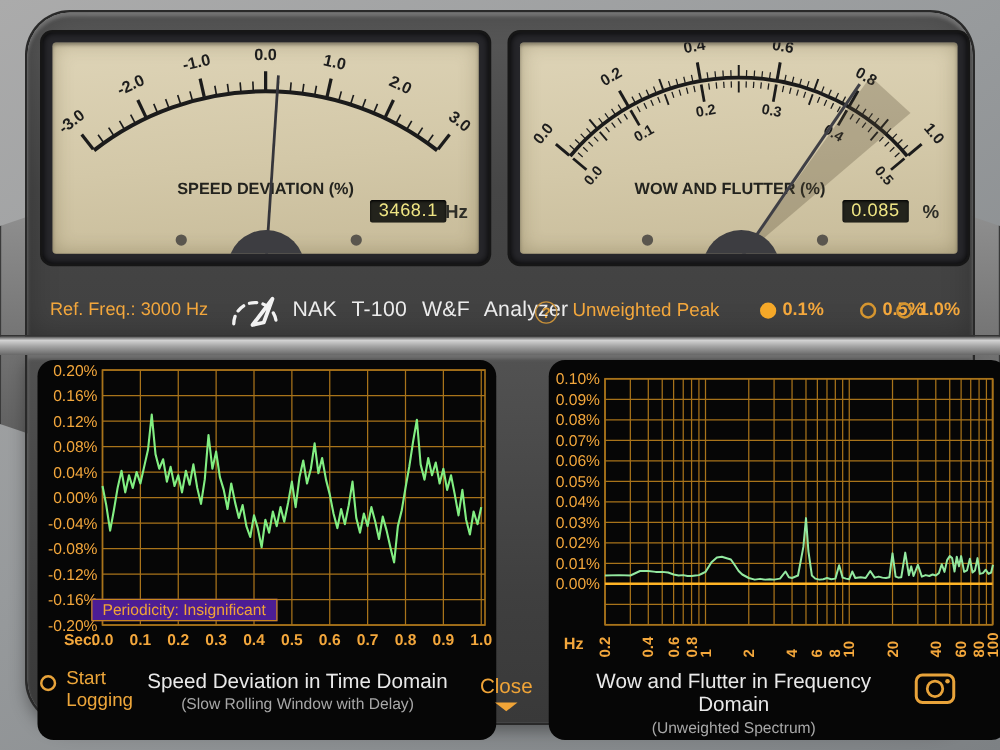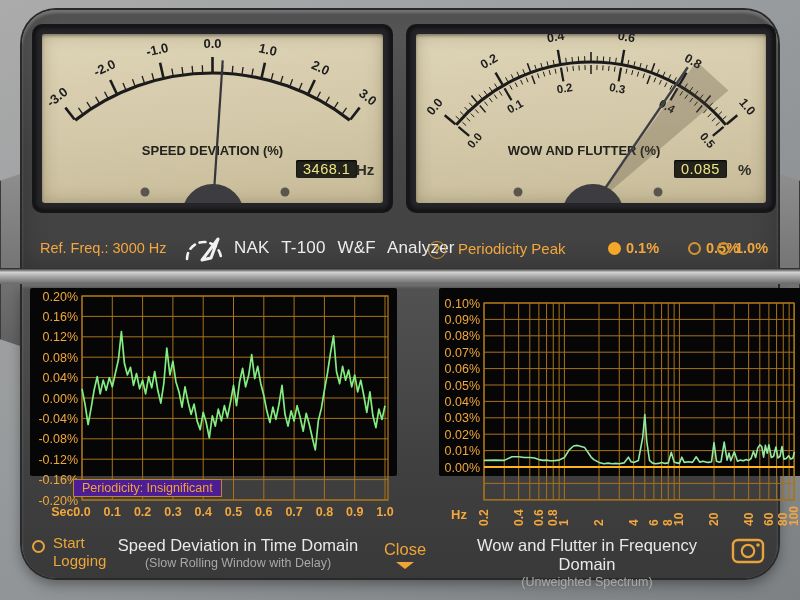--- a/index.html
+++ b/index.html
@@ -41,21 +41,21 @@
   .help-icon{left:406px;top:231px;width:18px;height:18px;border-radius:50%;
     border:1.5px solid #c8913a;color:#d89b3a;font-size:12px;font-weight:700;
     line-height:17px;text-align:center;box-sizing:border-box;cursor:pointer;}
   .mode{left:436px;top:230px;font-size:15px;color:#f3a73c;}
   .range-option{position:absolute;top:230px;display:flex;align-items:center;gap:5px;
     font-size:14.5px;color:#f3a73c;font-weight:600;cursor:pointer;}
   .range-1{left:586px;} .range-2{left:666px;align-items:center;} .range-3{left:695px;}
   .radio{width:13px;height:13px;border-radius:50%;border:2px solid #d5952f;box-sizing:border-box;}
   .range-option.selected .radio{background:#f5a828;border-color:#f5a828;}
   
-  .chart-panel{position:absolute;width:367px;height:188px;background:#060606;border-radius:2px;}
+  .chart-panel{position:absolute;width:367px;height:304px;background:#060606;border-radius:13px;}
   .chart-panel.cp-left{left:8px;top:4px;}
   .chart-panel.cp-right{left:381px;top:4px;margin-left:36px;}
   .chart-tooltip{position:absolute;left:43px;top:191px;background:#4c1d95;border:1.5px solid #c8861e;
     color:#f0a437;font-size:12.5px;padding:1px 8px;white-space:nowrap;}
   
   .footer-item{position:absolute;}
   .logging{left:10px;top:250px;display:flex;gap:8px;cursor:pointer;}
   .led-ring{width:13px;height:13px;border:2px solid #e8a33a;border-radius:50%;margin-top:6px;box-sizing:border-box;}
   .logging-text{font-size:15px;color:#eda63a;line-height:18px;width:62px;}
   .caption{text-align:center;}
@@ -273,21 +273,21 @@
       <svg width="46" height="38" viewBox="0 0 46 38">
         <path d="M 5 29 A 17 17 0 0 1 39 29" fill="none" stroke="#f2f2f2" stroke-width="2.6" stroke-dasharray="6 5" stroke-linecap="round"></path>
         <polygon points="20,30 36,9 29,28" fill="#474747" stroke="#f2f2f2" stroke-width="3" stroke-linejoin="round"></polygon>
       </svg>
     </span>
 
     <span class="strip-item brand">NAK T-100 W&amp;F Analyzer</span>
 
     <span class="strip-item help-icon">?</span>
 
-    <span class="strip-item mode">Periodicity Peak</span>
+    <span class="strip-item mode">Unweighted Peak</span>
 
     <span class="strip-item range-option range-1 selected">
       <span class="radio"></span>
       <span>0.1%</span>
     </span>
     <span class="strip-item range-option range-2">
       <span class="radio"></span>
       <span>0.5%</span>
     </span>
     <span class="strip-item range-option range-3">

